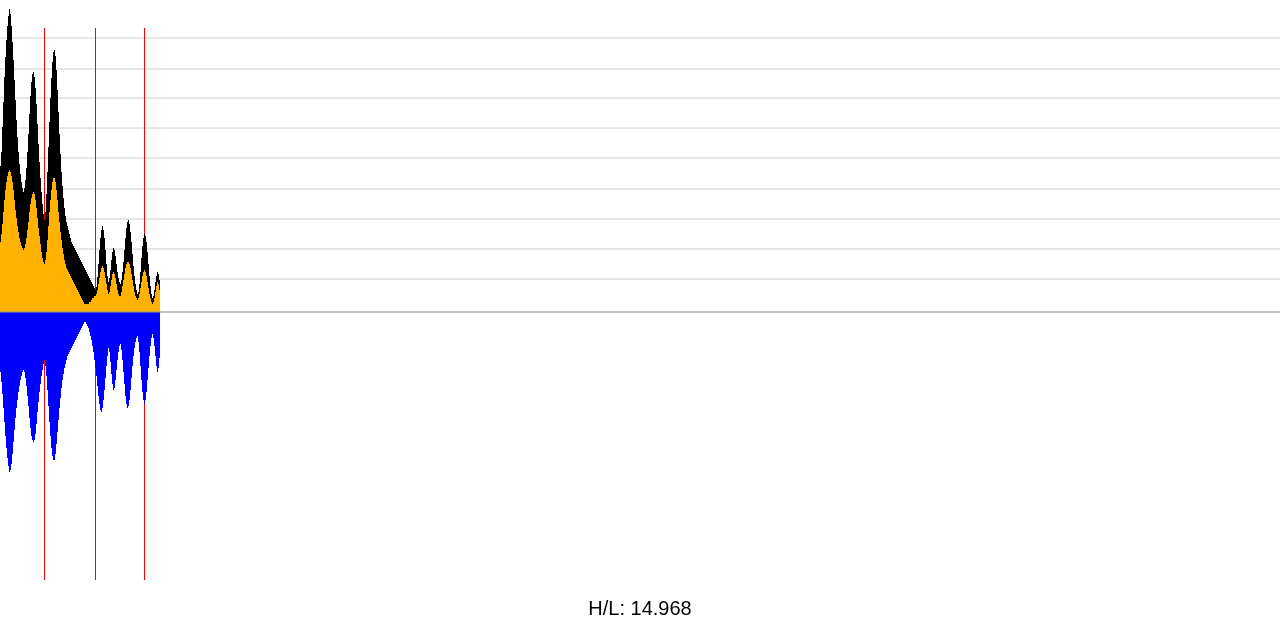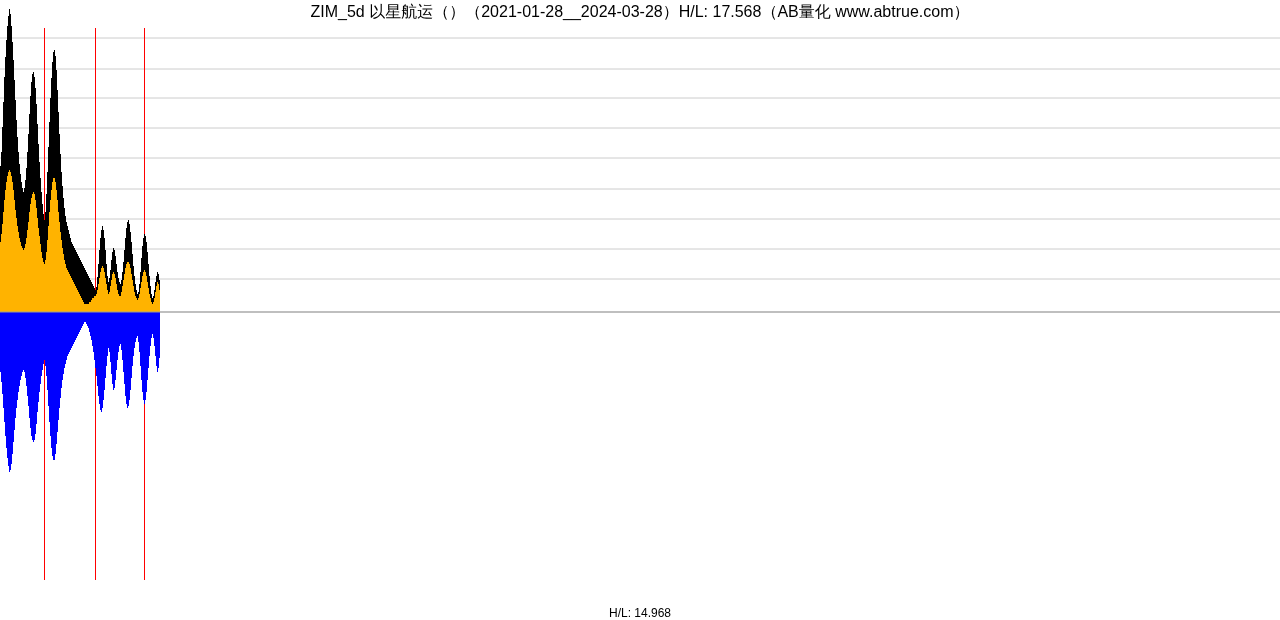--- a/index.html
+++ b/index.html
@@ -8,31 +8,30 @@
     font-family:Arial,"Microsoft YaHei",sans-serif;
     overflow:hidden;
   }
   .wrap{position:relative;width:1280px;height:620px;}
   .title{
     position:absolute;top:2px;left:0;width:1280px;
     text-align:center;font-size:16px;color:#000;white-space:nowrap;
   }
   .footer{
     position:absolute;bottom:0;left:0;width:1280px;
-    text-align:center;font-size:12px;color:#000;
+    text-align:center;font-size:20px;color:#000;
   }
   #chart{position:absolute;top:0;left:0;}
   .grid line{stroke:#cccccc;stroke-width:1;}
   .baseline{stroke:#999999;stroke-width:1;}
 </style>
 </head>
 <body>
 
 <div class="wrap">
-  <div class="title">ZIM_5d 以星航运（）（2021-01-28__2024-03-28）H/L: 17.568（AB量化   www.abtrue.com）</div>
   <svg id="chart" width="1280" height="620">
       <g class="grid">
         <line x1="0" y1="38" x2="1280" y2="38"></line>
         <line x1="0" y1="69" x2="1280" y2="69"></line>
         <line x1="0" y1="98" x2="1280" y2="98"></line>
         <line x1="0" y1="128" x2="1280" y2="128"></line>
         <line x1="0" y1="158" x2="1280" y2="158"></line>
         <line x1="0" y1="189" x2="1280" y2="189"></line>
         <line x1="0" y1="219" x2="1280" y2="219"></line>
         <line x1="0" y1="249" x2="1280" y2="249"></line>

